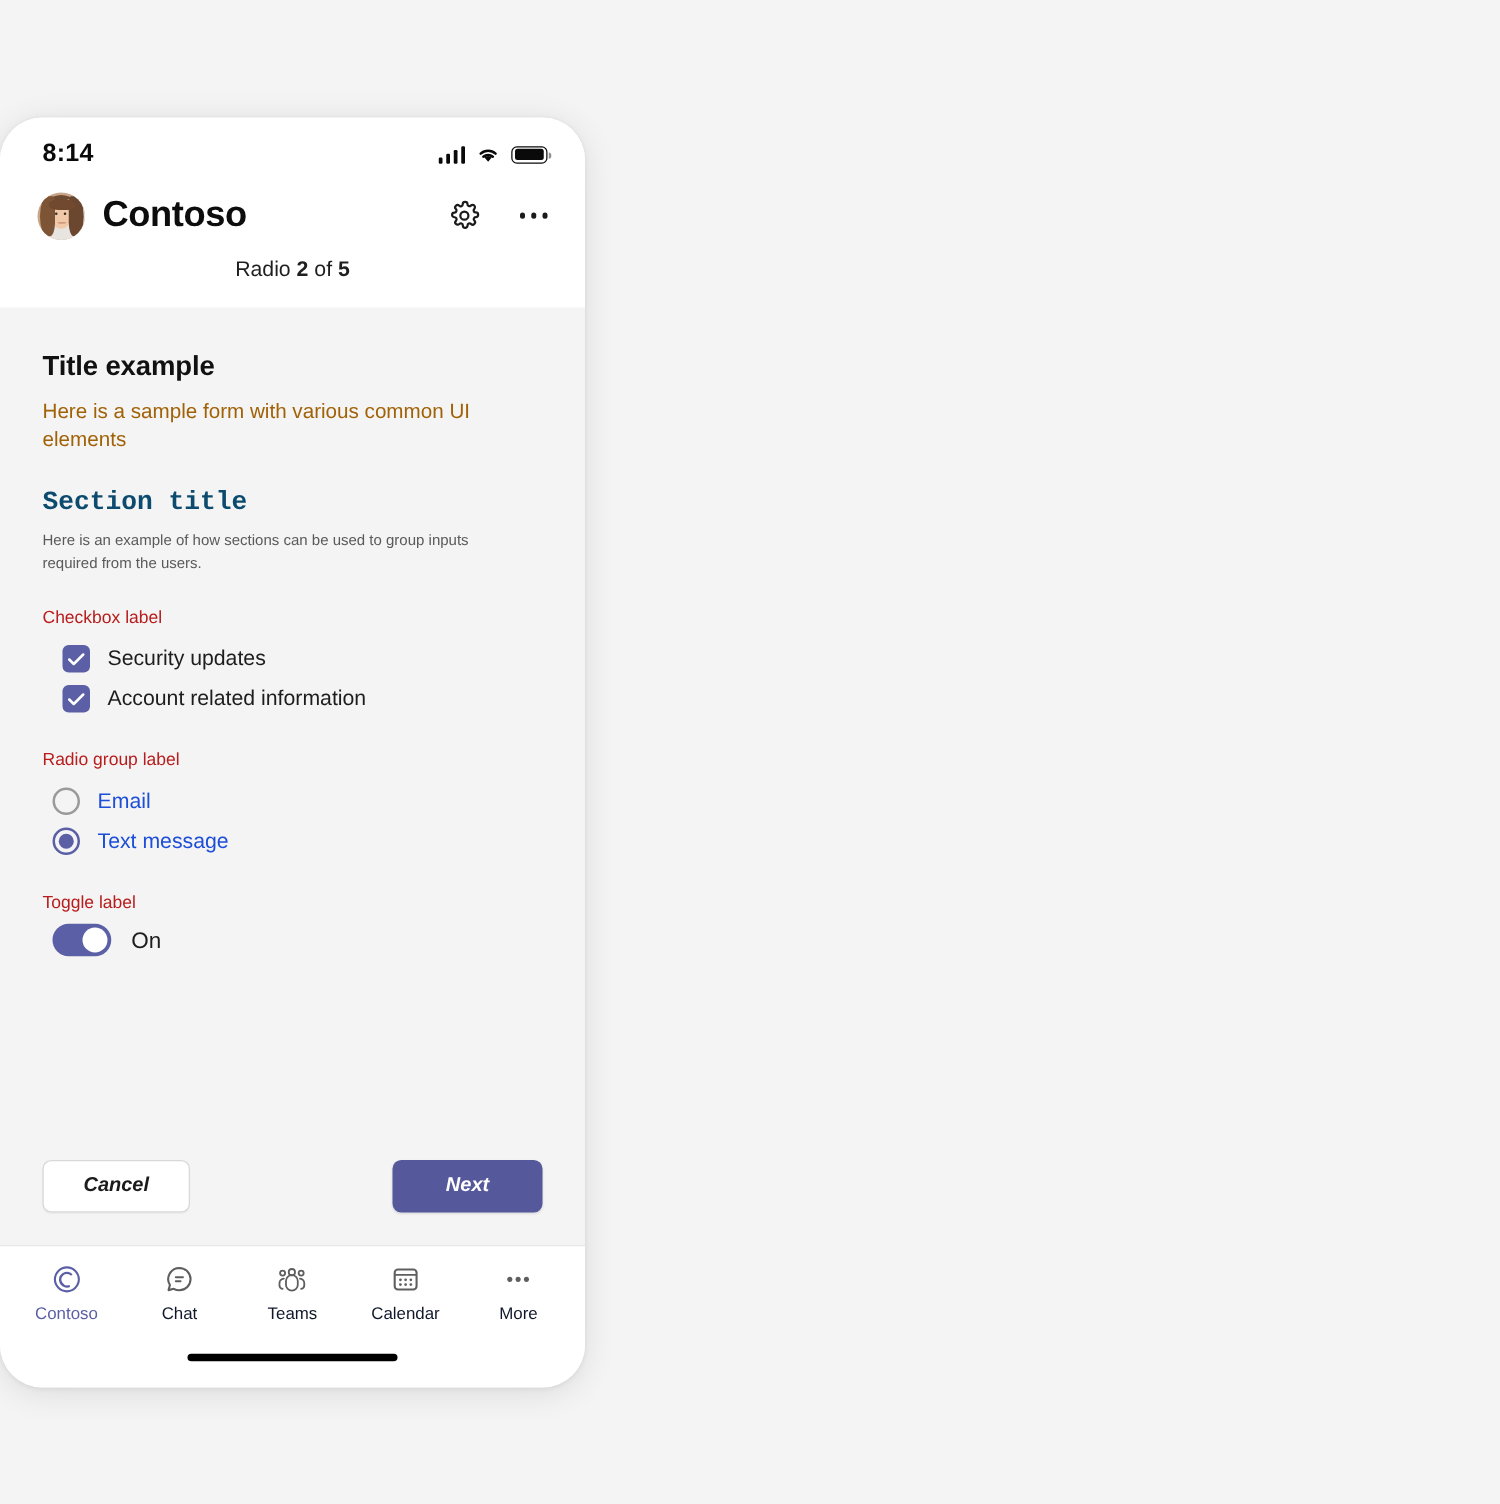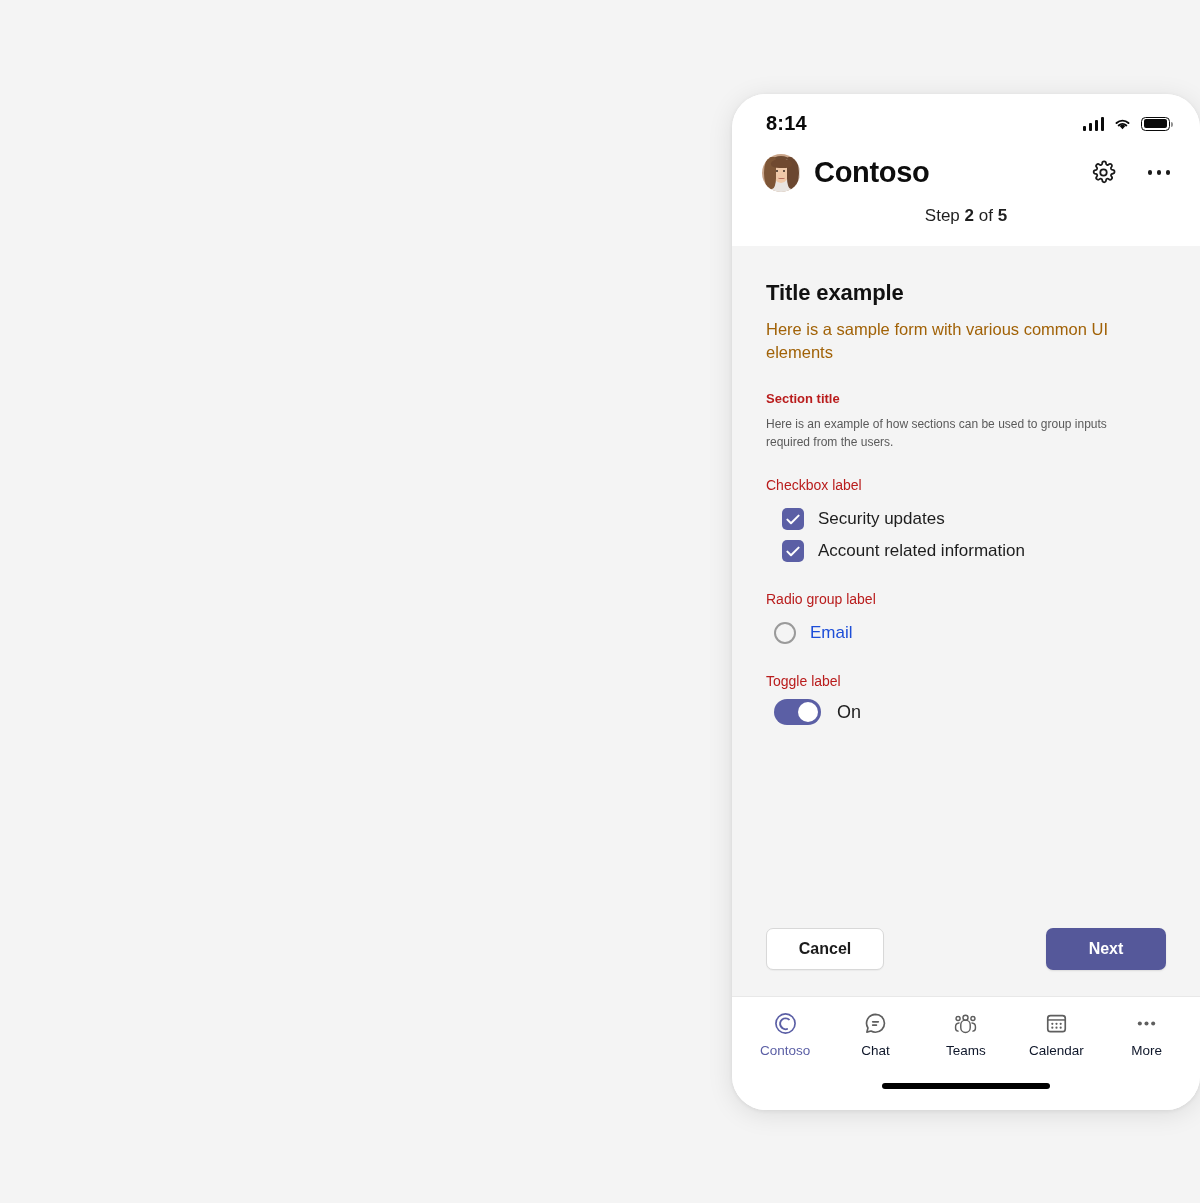--- a/index.html
+++ b/index.html
@@ -3,22 +3,22 @@
 <meta charset="utf-8">
 <style>
   * { box-sizing: border-box; margin: 0; padding: 0; }
   html, body {
     width: 1200px; height: 1203px;
     background: #f4f4f4;
     font-family: "Liberation Sans", sans-serif;
     overflow: hidden;
   }
   .page {
-    width: 1200px; height: 1203px;
-    display: flex; align-items: center; justify-content: flex-end;
+    width: 1092px; height: 1203px;
+    display: flex; align-items: center; justify-content: flex-start;
     background: #f4f4f4;
   }
 
   
   .phone {
     width: 468px; height: 1016px;
     background: #ffffff;
     border-radius: 34px;
     box-shadow: 0 4px 26px rgba(0,0,0,0.10), 0 1px 4px rgba(0,0,0,0.07);
     display: flex; flex-direction: column;
@@ -112,22 +112,23 @@
   }
   .form-title {
     font-size: 22px; font-weight: 700; color: #111111;
     letter-spacing: -0.1px; margin-bottom: 12px;
   }
   .form-desc {
     font-size: 16.5px; color: #a16207; line-height: 1.45;
     margin-bottom: 26px; max-width: 372px;
   }
   .section-title {
-    font-size: 13px; font-weight: 700; color: #b91c1c;
+    font-size: 21px; font-weight: 700; color: #0c4a6e;
     margin-bottom: 10px;
+    font-family: Liberation Mono, monospace;
   }
   .section-desc {
     font-size: 12px; color: #5a5a5a; line-height: 1.45;
     margin-bottom: 26px; max-width: 374px;
   }
   .group-label {
     font-size: 14px; color: #b91c1c; margin-bottom: 10px;
   }
   .group { margin-bottom: 24px; }
 
@@ -175,21 +176,21 @@
   
   .actions {
     display: flex; align-items: center; justify-content: space-between;
     padding: 0 0 26px 0;
     flex: 0 0 auto;
   }
   .btn {
     font-family: "Liberation Sans", sans-serif;
     font-size: 16px; font-weight: 700;
     border-radius: 7px; cursor: pointer;
-    height: 42px; display: flex; align-items: center; justify-content: center;
+    height: 42px; display: flex; align-items: center; justify-content: center; font-style: italic;
   }
   .btn-secondary {
     background: #ffffff; color: #1b1b1b;
     border: 1px solid #d8d8d8; width: 118px;
     box-shadow: 0 1px 1px rgba(0,0,0,0.04);
   }
   .btn-primary {
     background: #55589a; color: #ffffff;
     border: none; width: 120px;
     box-shadow: 0 1px 2px rgba(0,0,0,0.10);
@@ -274,21 +275,21 @@
           <div class="dots-h">
               <i></i>
               <i></i>
               <i></i>
             </div>
         </div>
       </div>
     </div>
 
     <div class="stepbar">
-      <span>Step</span>
+      <span>Radio</span>
       <b>2</b>
       <span>of</span>
       <b>5</b>
     </div>
 
     <div class="body">
 
       <div class="form-title">Title example</div>
       <div class="form-desc">Here is a sample form with various common UI elements</div>
 
@@ -318,20 +319,24 @@
       </div>
 
       <div class="group">
         <div class="group-label">Radio group label</div>
 
         <div class="opt-row radio-row">
           <div class="radio"></div>
           <div class="opt-label">Email</div>
         </div>
 
+        <div class="opt-row radio-row">
+          <div class="radio checked"></div>
+          <div class="opt-label">Text message</div>
+        </div>
       </div>
 
       <div class="group">
         <div class="group-label">Toggle label</div>
         <div class="toggle-row">
           <div class="switch">
             <div class="knob"></div>
           </div>
           <div class="toggle-state">On</div>
         </div>

